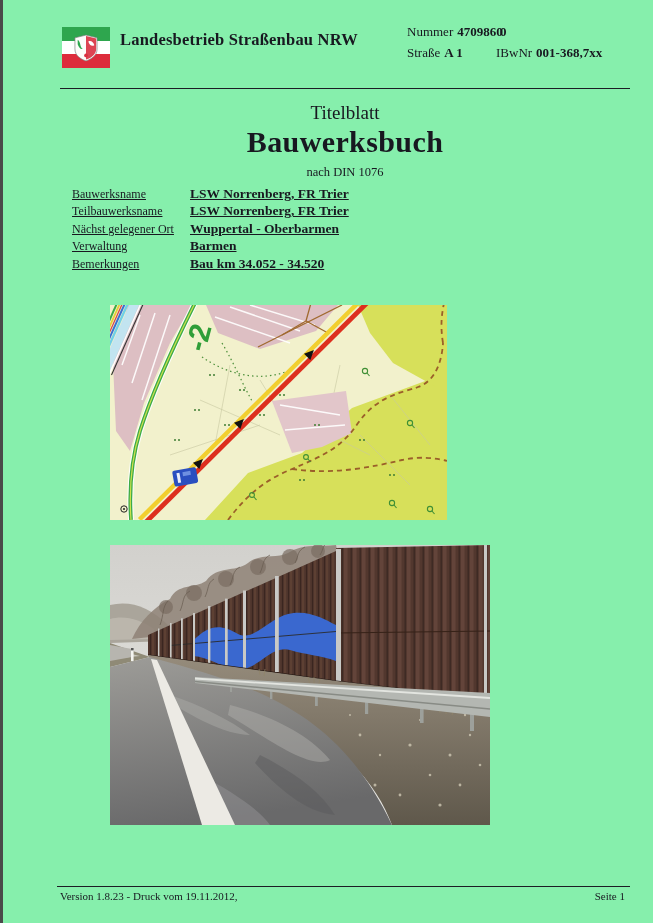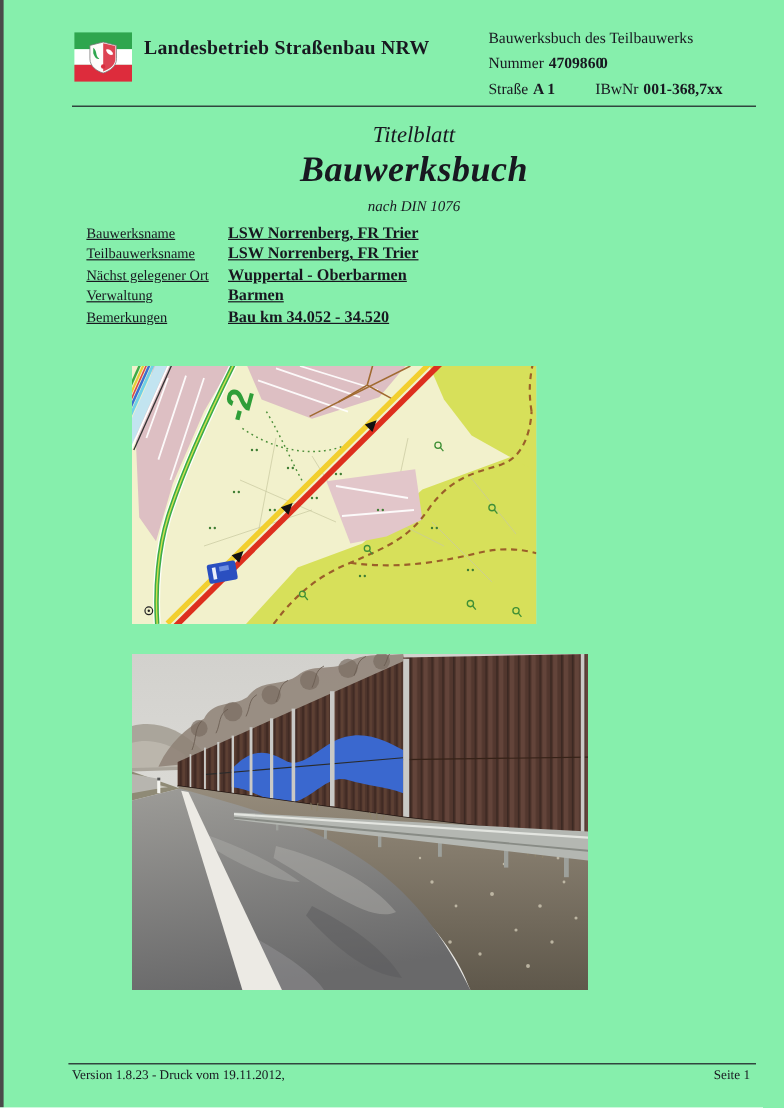--- a/index.html
+++ b/index.html
@@ -15,21 +15,21 @@
   .org .l2{word-spacing:6px;}
   .docinfo{position:absolute;left:407px;top:21px;width:235px;font-size:13px;line-height:21px;}
   .docinfo .row{position:relative;white-space:nowrap;}
   .docinfo .val{font-weight:bold;margin-left:4px;}
   .docinfo .col2{position:absolute;left:89px;}
   .rule{position:absolute;border-top:1.6px solid #1c1c24;height:0;}
   #rule-header{left:60px;top:88px;width:570px;}
   #rule-footer{left:57px;top:886px;width:573px;}
 
   
-  .titleblock{position:absolute;left:60px;top:102px;width:570px;text-align:center;font-style:italic;}
+  .titleblock{position:absolute;left:60px;top:102px;width:570px;text-align:center;}
   .pretitle{font-size:19px;}
   .maintitle{font-size:30px;font-weight:bold;margin-top:1px;letter-spacing:.4px;}
   .subtitle{font-size:12.5px;margin-top:6px;}
 
   
   .fields{position:absolute;left:72px;top:186px;}
   .frow{display:flex;align-items:baseline;height:17.4px;text-decoration:underline;}
   .flabel{width:118px;flex:none;font-size:12px;}
   .fvalue{font-size:13.5px;font-weight:bold;white-space:nowrap;}
 
@@ -60,23 +60,20 @@
       <path d="M4,6 C8,9 5.5,13 9.5,16 C7,17 5,14 4,11 Z" fill="#2ea64e"></path>
       <path d="M15.5,8 C18.5,6.5 21,9 22,12 C19.5,13.5 16.5,12 15.5,8 Z" fill="#ffffff"></path>
       <circle cx="13" cy="23" r="2" fill="#d93040"></circle>
     </svg>
   </div>
   <div class="org">
     <div class="l1">Landesbetrieb Straßenbau NRW</div>
   </div>
 
   <div class="docinfo">
-    <div class="row">
-      <span>Bauwerksbuch des Teilbauwerks</span>
-    </div>
     <div class="row">
       <span>Nummer</span><span class="val">4709860</span>
       <span class="col2 val">0</span>
     </div>
     <div class="row">
       <span>Straße</span><span class="val">A 1</span>
       <span class="col2"><span>IBwNr</span><span class="val">001-368,7xx</span></span>
     </div>
   </div>
 

